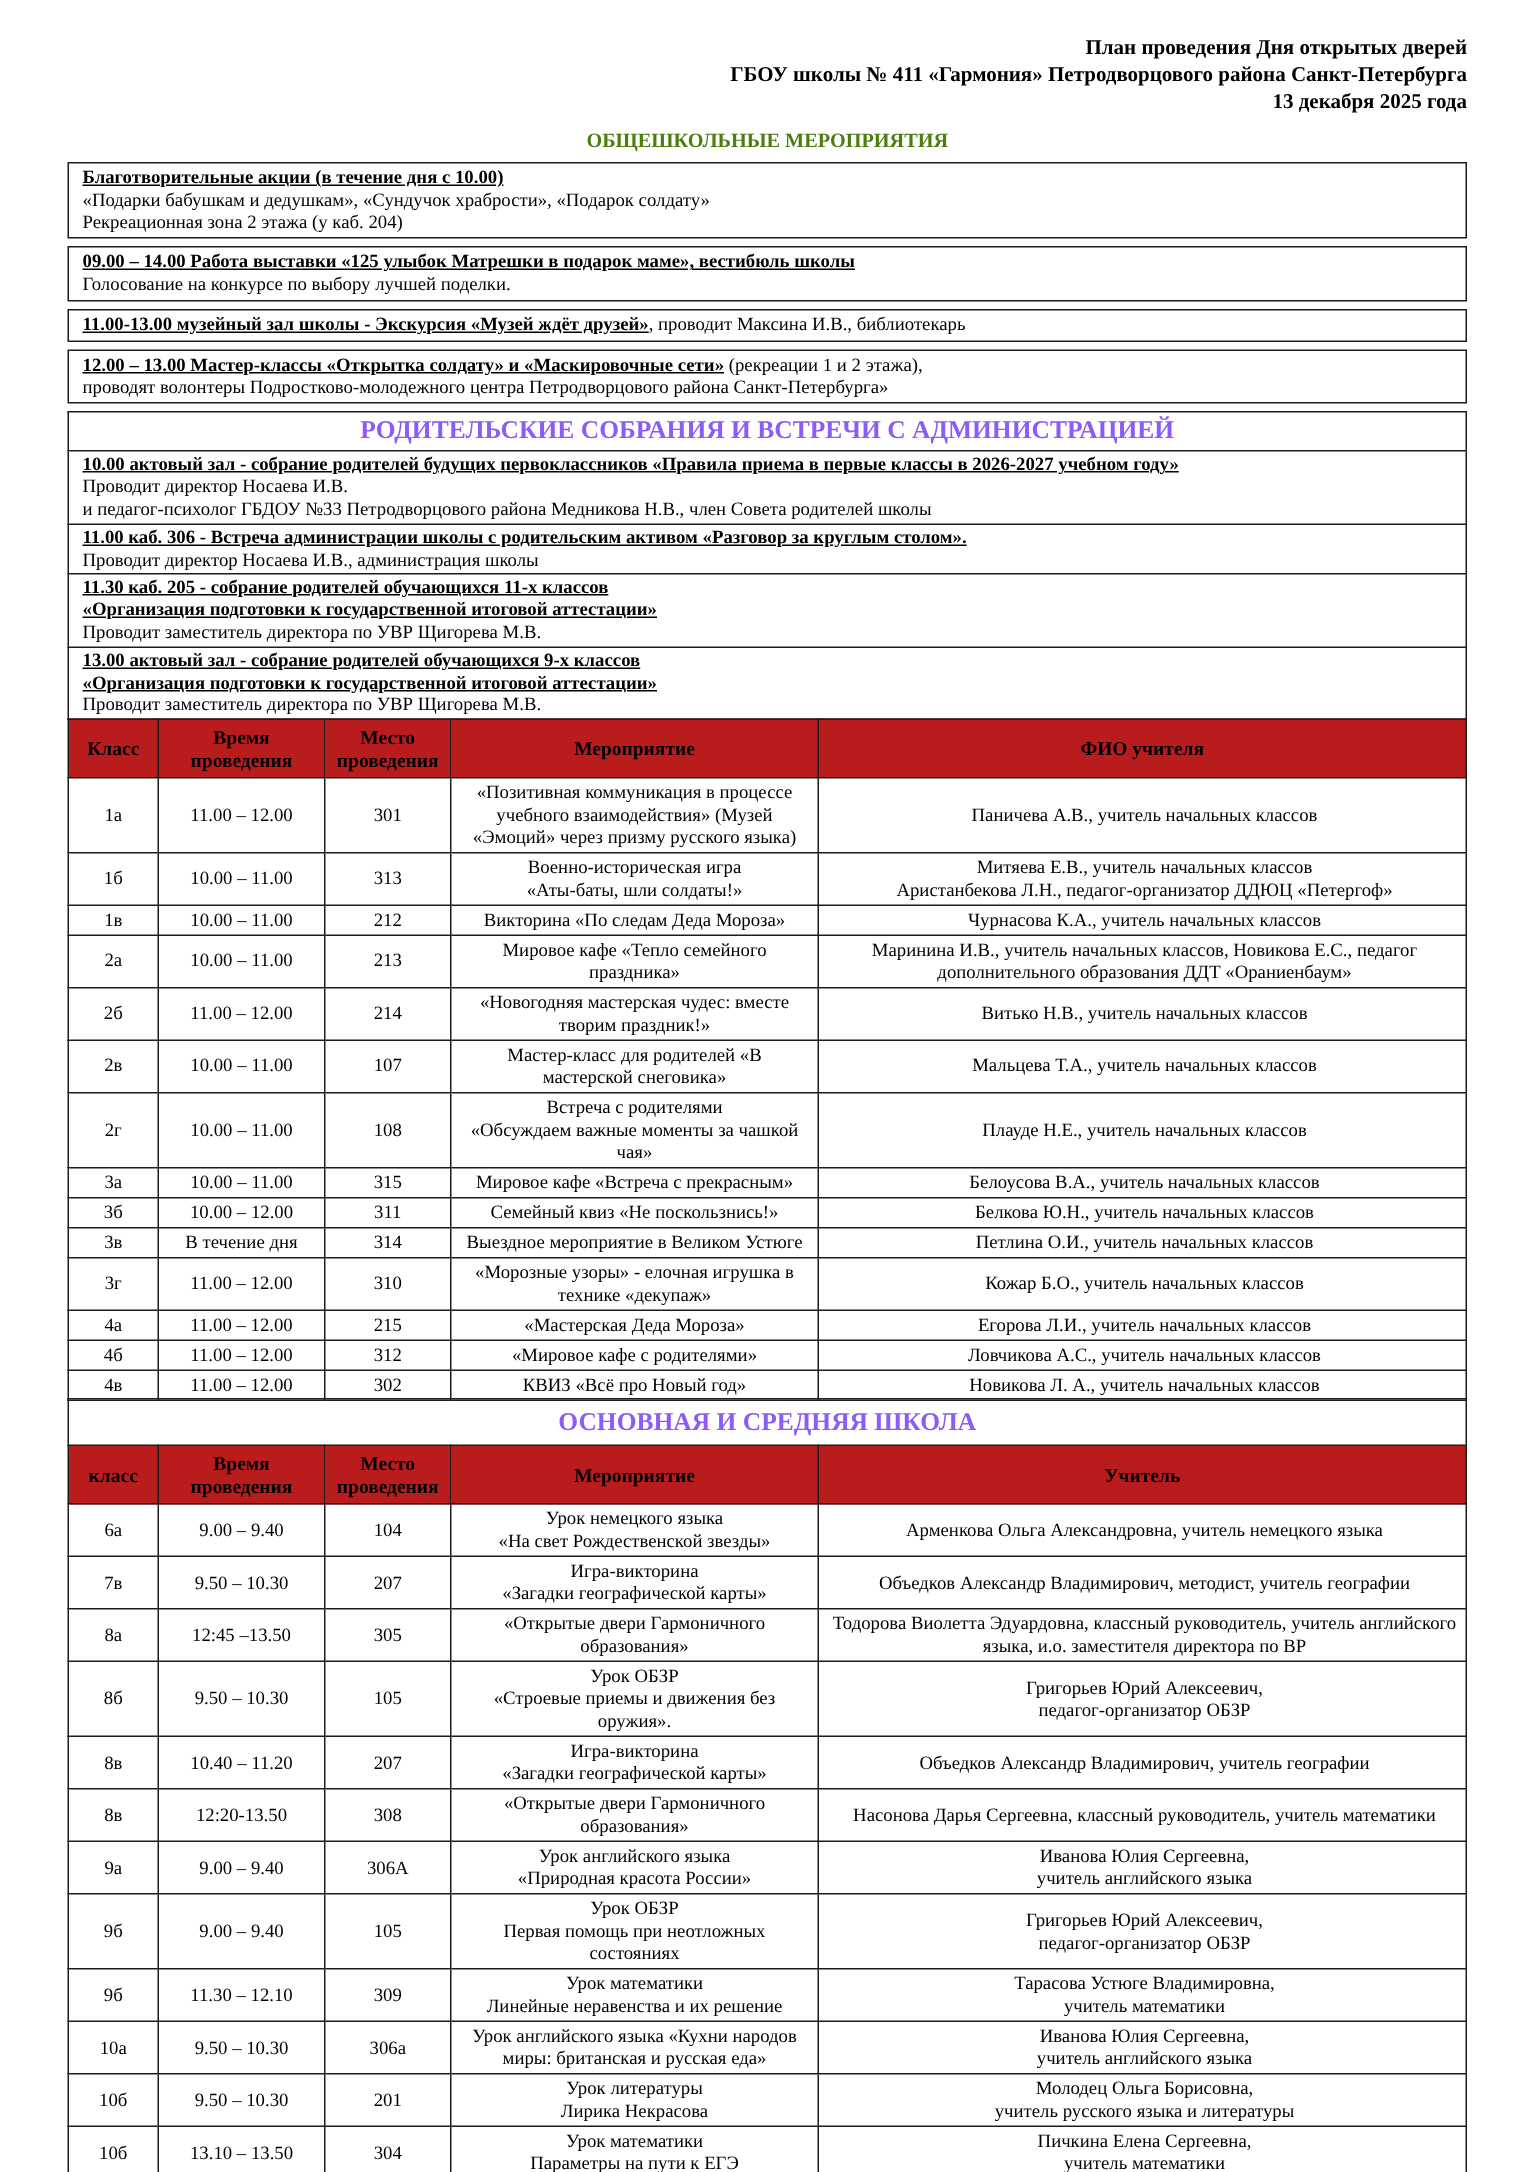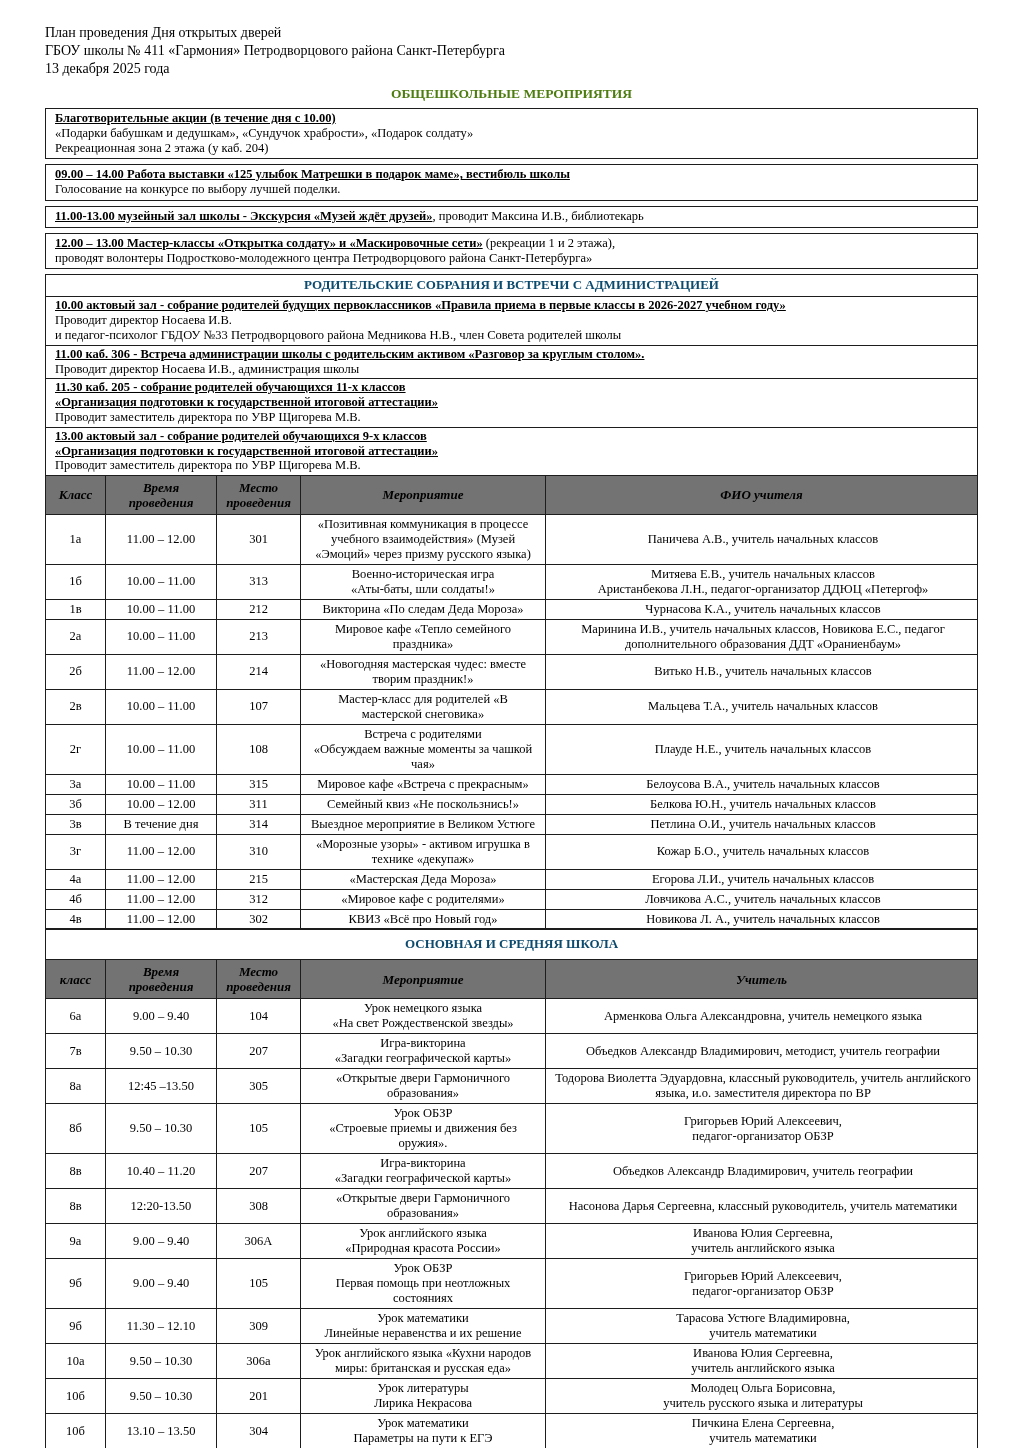--- a/index.html
+++ b/index.html
@@ -2,47 +2,47 @@
 <html lang="ru"><head>
 <meta charset="utf-8">
 <style>
   html,body{margin:0;padding:0;background:#ffffff;}
   body{
     width:1024px;height:1448px;overflow:hidden;
     font-family:"Liberation Serif","DejaVu Serif",serif;
     color:#000;font-size:12.5px;
   }
   .page{padding:24px 46px 0 45px;}
-  .title-block{text-align:left;font-weight:normal;font-size:14px;line-height:18px;}
+  .title-block{text-align:right;font-weight:bold;font-size:14px;line-height:18px;}
   .sec-head-free{
     text-align:center;font-weight:bold;font-size:13.5px;
     color:#4d7c0f;margin:8px 0 6px 0;
   }
   .box{
     border:1.5px solid #1d1d1d;
     padding:2px 9px 3px 9px;
     margin-bottom:5px;
     line-height:14.8px;
   }
   .box .ln{min-height:14.8px;}
   .b{font-weight:bold;text-decoration:underline;}
   table{border-collapse:collapse;width:933px;table-layout:fixed;}
   .stack{margin-top:-1.5px;}
   td,th{border:1.5px solid #1d1d1d;vertical-align:middle;}
   .sect-cell{
-    text-align:center;font-weight:bold;font-size:13px;color:#0c4a6e;
+    text-align:center;font-weight:bold;font-size:17px;color:#8b5cf6;
     padding:2px 0 3px 0;
   }
   .sect-cell.tall{padding:7px 0 8px 0;}
   .full-cell{
     padding:1px 22px 2px 9px;line-height:14.8px;text-align:left;
   }
   .grid th{
     font-size:13px;font-weight:bold;text-align:center;
-    padding:4px 2px;line-height:15px;background:#737373;font-style:italic;
+    padding:4px 2px;line-height:15px;background:#b91c1c;
   }
   .grid td{padding:2px 3px;line-height:15px;}
   .c{text-align:center;}
   .event{white-space:pre-line;text-align:center;}
   .teacher{white-space:pre-line;text-align:center;padding-left:9px !important;padding-right:6px !important;}
 </style>
 </head>
 <body>
 
 <div class="page">
@@ -204,21 +204,21 @@
           <td class="c">3в</td>
           <td class="c">В течение дня</td>
           <td class="c">314</td>
           <td class="event">Выездное мероприятие в Великом Устюге</td>
           <td class="teacher">Петлина О.И., учитель начальных классов</td>
         </tr>
     <tr>
           <td class="c">3г</td>
           <td class="c">11.00 – 12.00</td>
           <td class="c">310</td>
-          <td class="event">«Морозные узоры» - активом игрушка в
+          <td class="event">«Морозные узоры» - елочная игрушка в
 технике «декупаж»</td>
           <td class="teacher">Кожар Б.О., учитель начальных классов</td>
         </tr>
     <tr>
           <td class="c">4а</td>
           <td class="c">11.00 – 12.00</td>
           <td class="c">215</td>
           <td class="event">«Мастерская Деда Мороза»</td>
           <td class="teacher">Егорова Л.И., учитель начальных классов</td>
         </tr>

